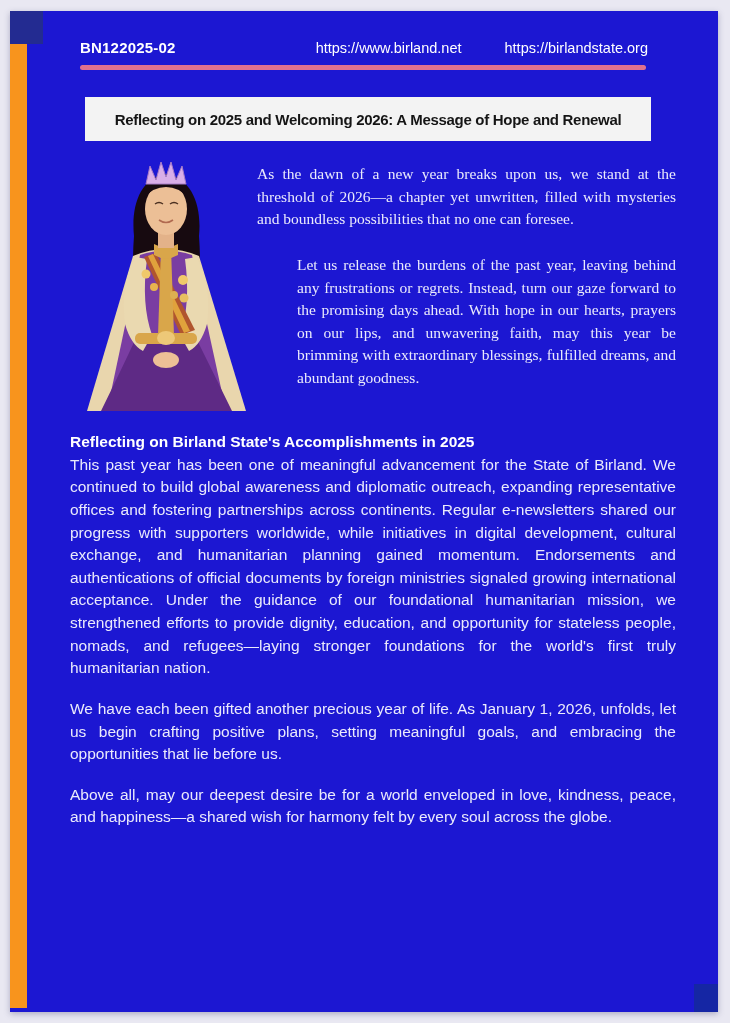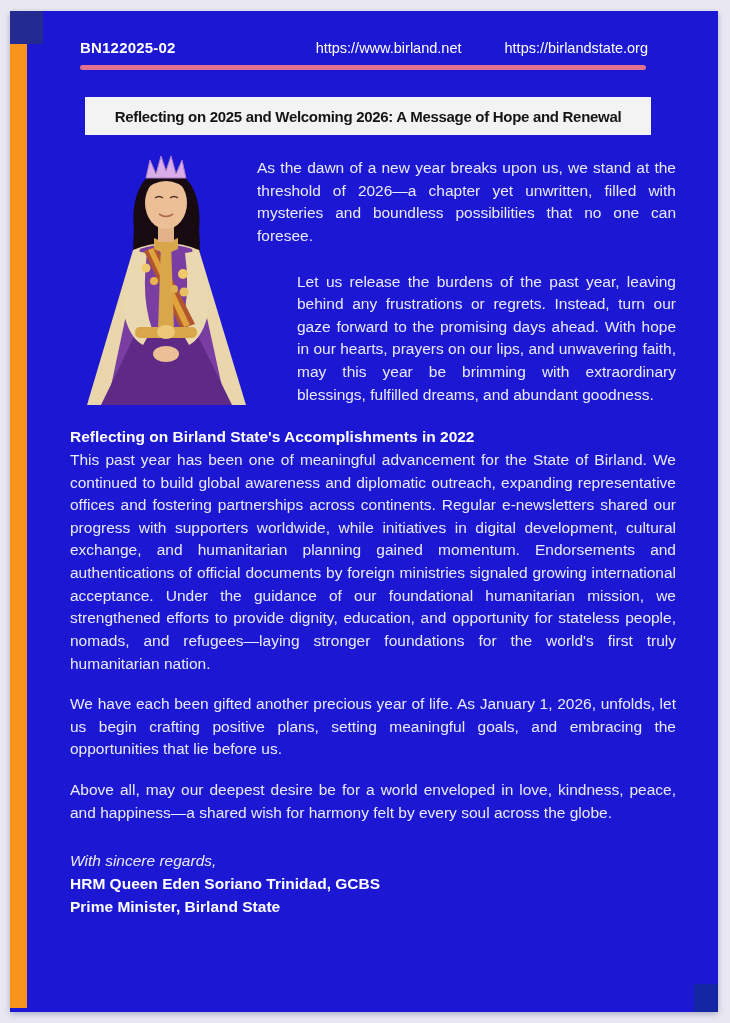--- a/index.html
+++ b/index.html
@@ -22,31 +22,31 @@
   .header-row{
     margin:28px 70px 0 70px;
     display:flex;justify-content:space-between;align-items:baseline;
     color:#ffffff;
   }
   .doc-num{font-weight:bold;font-size:15px;letter-spacing:.2px;}
   .urls{display:flex;gap:28px;}
   .url{font-size:14.5px;color:#ffffff;text-decoration:none;padding-left:15px;}
   .divider{margin:9px 72px 0 70px;height:5px;border-radius:3px;background:#e0718f;}
   .title-box{
-    margin:27px 0 0 75px;width:566px;height:38px;
+    margin:27px 0 0 75px;width:566px;height:44px;
     background:#f3f3f3;
     display:flex;align-items:center;justify-content:center;
     font-weight:bold;font-size:15px;letter-spacing:-0.3px;color:#151515;
     white-space:nowrap;
   }
   .intro-row{display:flex;margin:13px 42px 0 75px;gap:9px;}
   .photo{width:163px;height:257px;flex:0 0 163px;position:relative;}
   .intro-text{
     flex:1;padding-top:9px;
-    color:#eaeafc;font-size:15.5px;line-height:1.46;text-align:justify;
+    color:#eaeafc;font-size:15.5px;line-height:1.46;text-align:justify;font-family:Liberation Serif, serif;
   }
   .intro-text p{margin:0;}
   .intro-text p + p{margin-top:23px;margin-left:40px;}
   .body-section{
     margin:20px 42px 0 60px;
     color:#eaeafc;font-size:15.5px;line-height:1.46;
   }
   .body-section p{margin:0;}
   .heading{font-weight:bold;color:#ffffff;}
   .just{text-align:justify;}
@@ -123,26 +123,21 @@
           <ellipse cx="81" cy="206" rx="13" ry="8" fill="#ecbf96"></ellipse>
         </svg>
       </div>
       <div class="intro-text">
         <p>As the dawn of a new year breaks upon us, we stand at the threshold of 2026—a chapter yet unwritten, filled with mysteries and boundless possibilities that no one can foresee.</p>
         <p>Let us release the burdens of the past year, leaving behind any frustrations or regrets. Instead, turn our gaze forward to the promising days ahead. With hope in our hearts, prayers on our lips, and unwavering faith, may this year be brimming with extraordinary blessings, fulfilled dreams, and abundant goodness.</p>
       </div>
     </div>
 
     <div class="body-section">
-      <p class="heading">Reflecting on Birland State's Accomplishments in 2022</p>
+      <p class="heading">Reflecting on Birland State's Accomplishments in 2025</p>
       <p class="just">This past year has been one of meaningful advancement for the State of Birland. We continued to build global awareness and diplomatic outreach, expanding representative offices and fostering partnerships across continents. Regular e-newsletters shared our progress with supporters worldwide, while initiatives in digital development, cultural exchange, and humanitarian planning gained momentum. Endorsements and authentications of official documents by foreign ministries signaled growing international acceptance. Under the guidance of our foundational humanitarian mission, we strengthened efforts to provide dignity, education, and opportunity for stateless people, nomads, and refugees—laying stronger foundations for the world's first truly humanitarian nation.</p>
       <p class="just sp">We have each been gifted another precious year of life. As January 1, 2026, unfolds, let us begin crafting positive plans, setting meaningful goals, and embracing the opportunities that lie before us.</p>
       <p class="just sp">Above all, may our deepest desire be for a world enveloped in love, kindness, peace, and happiness—a shared wish for harmony felt by every soul across the globe.</p>
 
-      <div class="signature">
-        <p class="closing">With sincere regards,</p>
-        <p class="name">HRM Queen Eden Soriano Trinidad, GCBS</p>
-        <p class="role">Prime Minister, Birland State</p>
-      </div>
     </div>
 
   </div>
 </div>
 
 </body></html>

